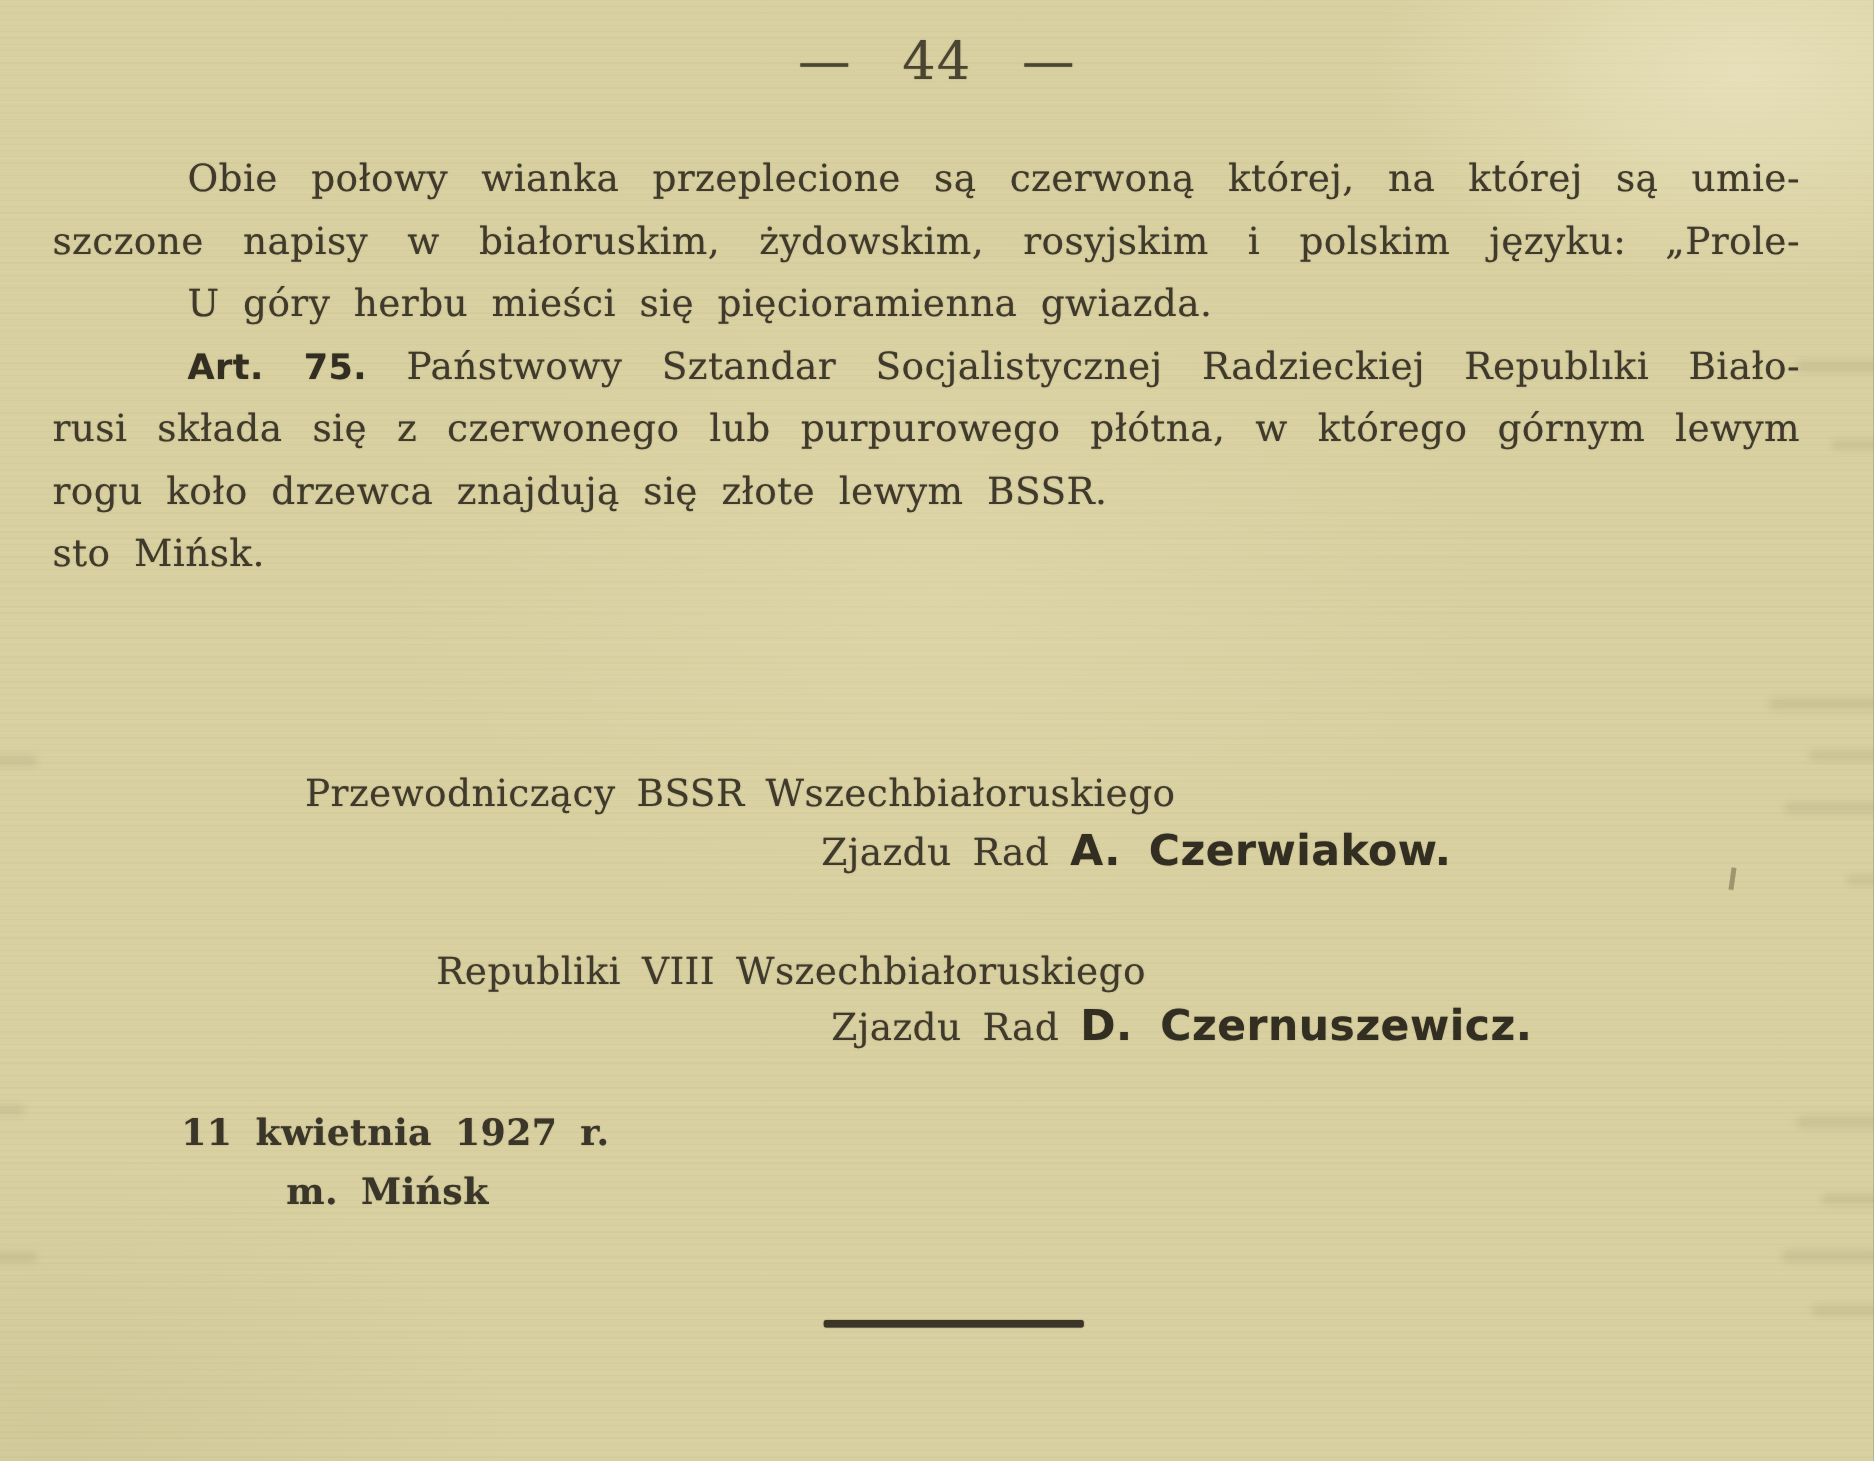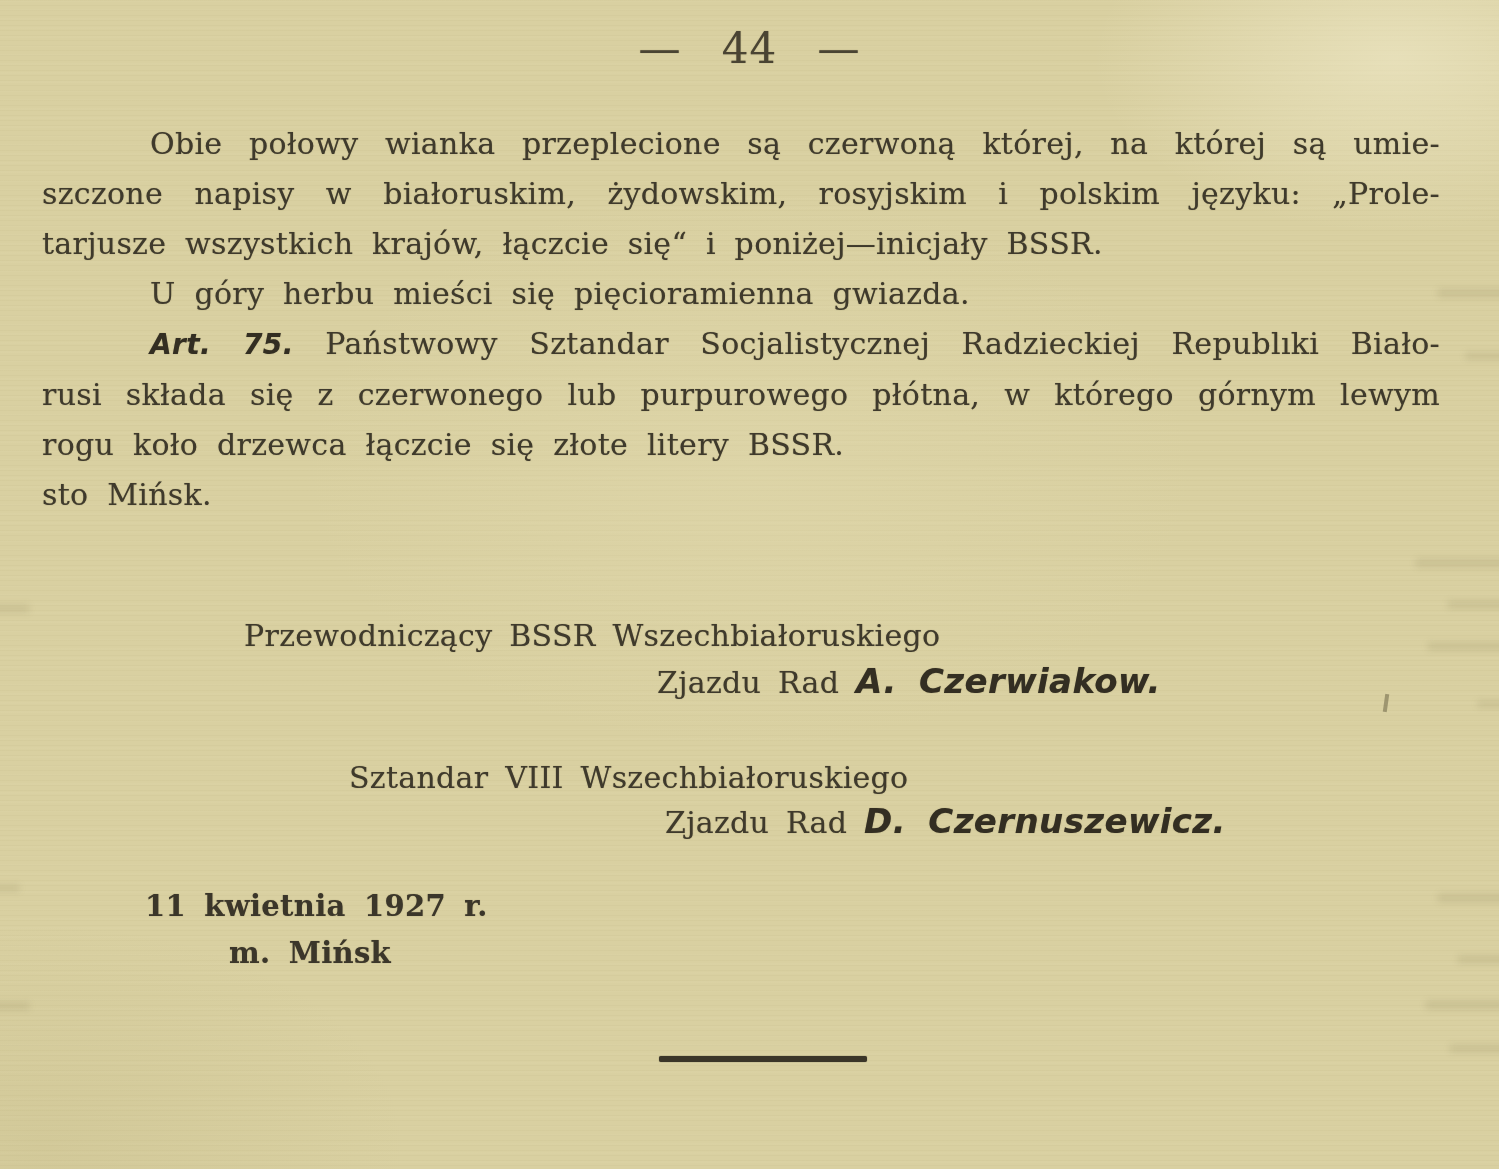--- a/index.html
+++ b/index.html
@@ -30,21 +30,20 @@
     line-height:50px;font-size:30px;
     letter-spacing:0.3px;word-spacing:9px;
   }
   .just{text-align:justify;text-align-last:justify;}
   .ind{padding-left:108px;}
   .em{
     font-family:"DejaVu Sans","Liberation Sans",sans-serif;
     font-weight:700;font-size:28px;
     letter-spacing:0.4px;
     color:var(--ink-bold,#332e22);
-    font-style:italic;
   }
   .sig{position:absolute;font-size:30px;letter-spacing:0.3px;word-spacing:7px;white-space:nowrap;}
   .sig1-title{left:244px;top:618px;}
   .sig1-name{left:657px;top:661px;}
   .sig2-title{left:349px;top:760px;}
   .sig2-name{left:665px;top:801px;}
   .name{font-size:34px;word-spacing:10px;}
   .date-line,.place-line{
     position:absolute;font-size:29px;line-height:44px;
     font-weight:700;color:#3b362a;word-spacing:8px;letter-spacing:0.3px;white-space:nowrap;
@@ -66,35 +65,34 @@
 </head>
 <body>
 
 <div class="page">
 
   <div class="pageno">— 44 —</div>
 
   <div class="body">
     <div class="ln ind just">Obie połowy wianka przeplecione są czerwoną której, na której są umie-</div>
     <div class="ln just">szczone napisy w białoruskim, żydowskim, rosyjskim i polskim języku: „Prole-</div>
-    <div class="ln">tarjusze wszystkich krajów, łączcie się“ i poniżej—inicjały BSSR.</div>
 
     <div class="ln ind">U góry herbu mieści się pięcioramienna gwiazda.</div>
 
     <div class="ln ind just"><span class="em">Art. 75.</span> <span>Państwowy Sztandar Socjalistycznej Radzieckiej Republıki Biało-</span></div>
     <div class="ln just">rusi składa się z czerwonego lub purpurowego płótna, w którego górnym lewym</div>
-    <div class="ln">rogu koło drzewca łączcie się złote litery BSSR.</div>
+    <div class="ln">rogu koło drzewca znajdują się złote lewym BSSR.</div>
 
     <div class="ln">sto Mińsk.</div>
   </div>
 
   <div class="sig sig1-title">Przewodniczący BSSR Wszechbiałoruskiego</div>
   <div class="sig sig1-name"><span>Zjazdu Rad</span> <span class="em name">A. Czerwiakow.</span></div>
 
-  <div class="sig sig2-title">Sztandar VIII Wszechbiałoruskiego</div>
+  <div class="sig sig2-title">Republiki VIII Wszechbiałoruskiego</div>
   <div class="sig sig2-name"><span>Zjazdu Rad</span> <span class="em name">D. Czernuszewicz.</span></div>
 
   <div class="date-line">11 kwietnia 1927 r.</div>
   <div class="place-line">m. Mińsk</div>
 
   <div class="rule"></div>
 
   <i class="smudge" style="right:-8px;top:288px;width:70px;height:10px;"></i>
   <i class="smudge" style="right:-10px;top:352px;width:44px;height:8px;"></i>
   <i class="smudge" style="right:-6px;top:558px;width:90px;height:10px;"></i>

